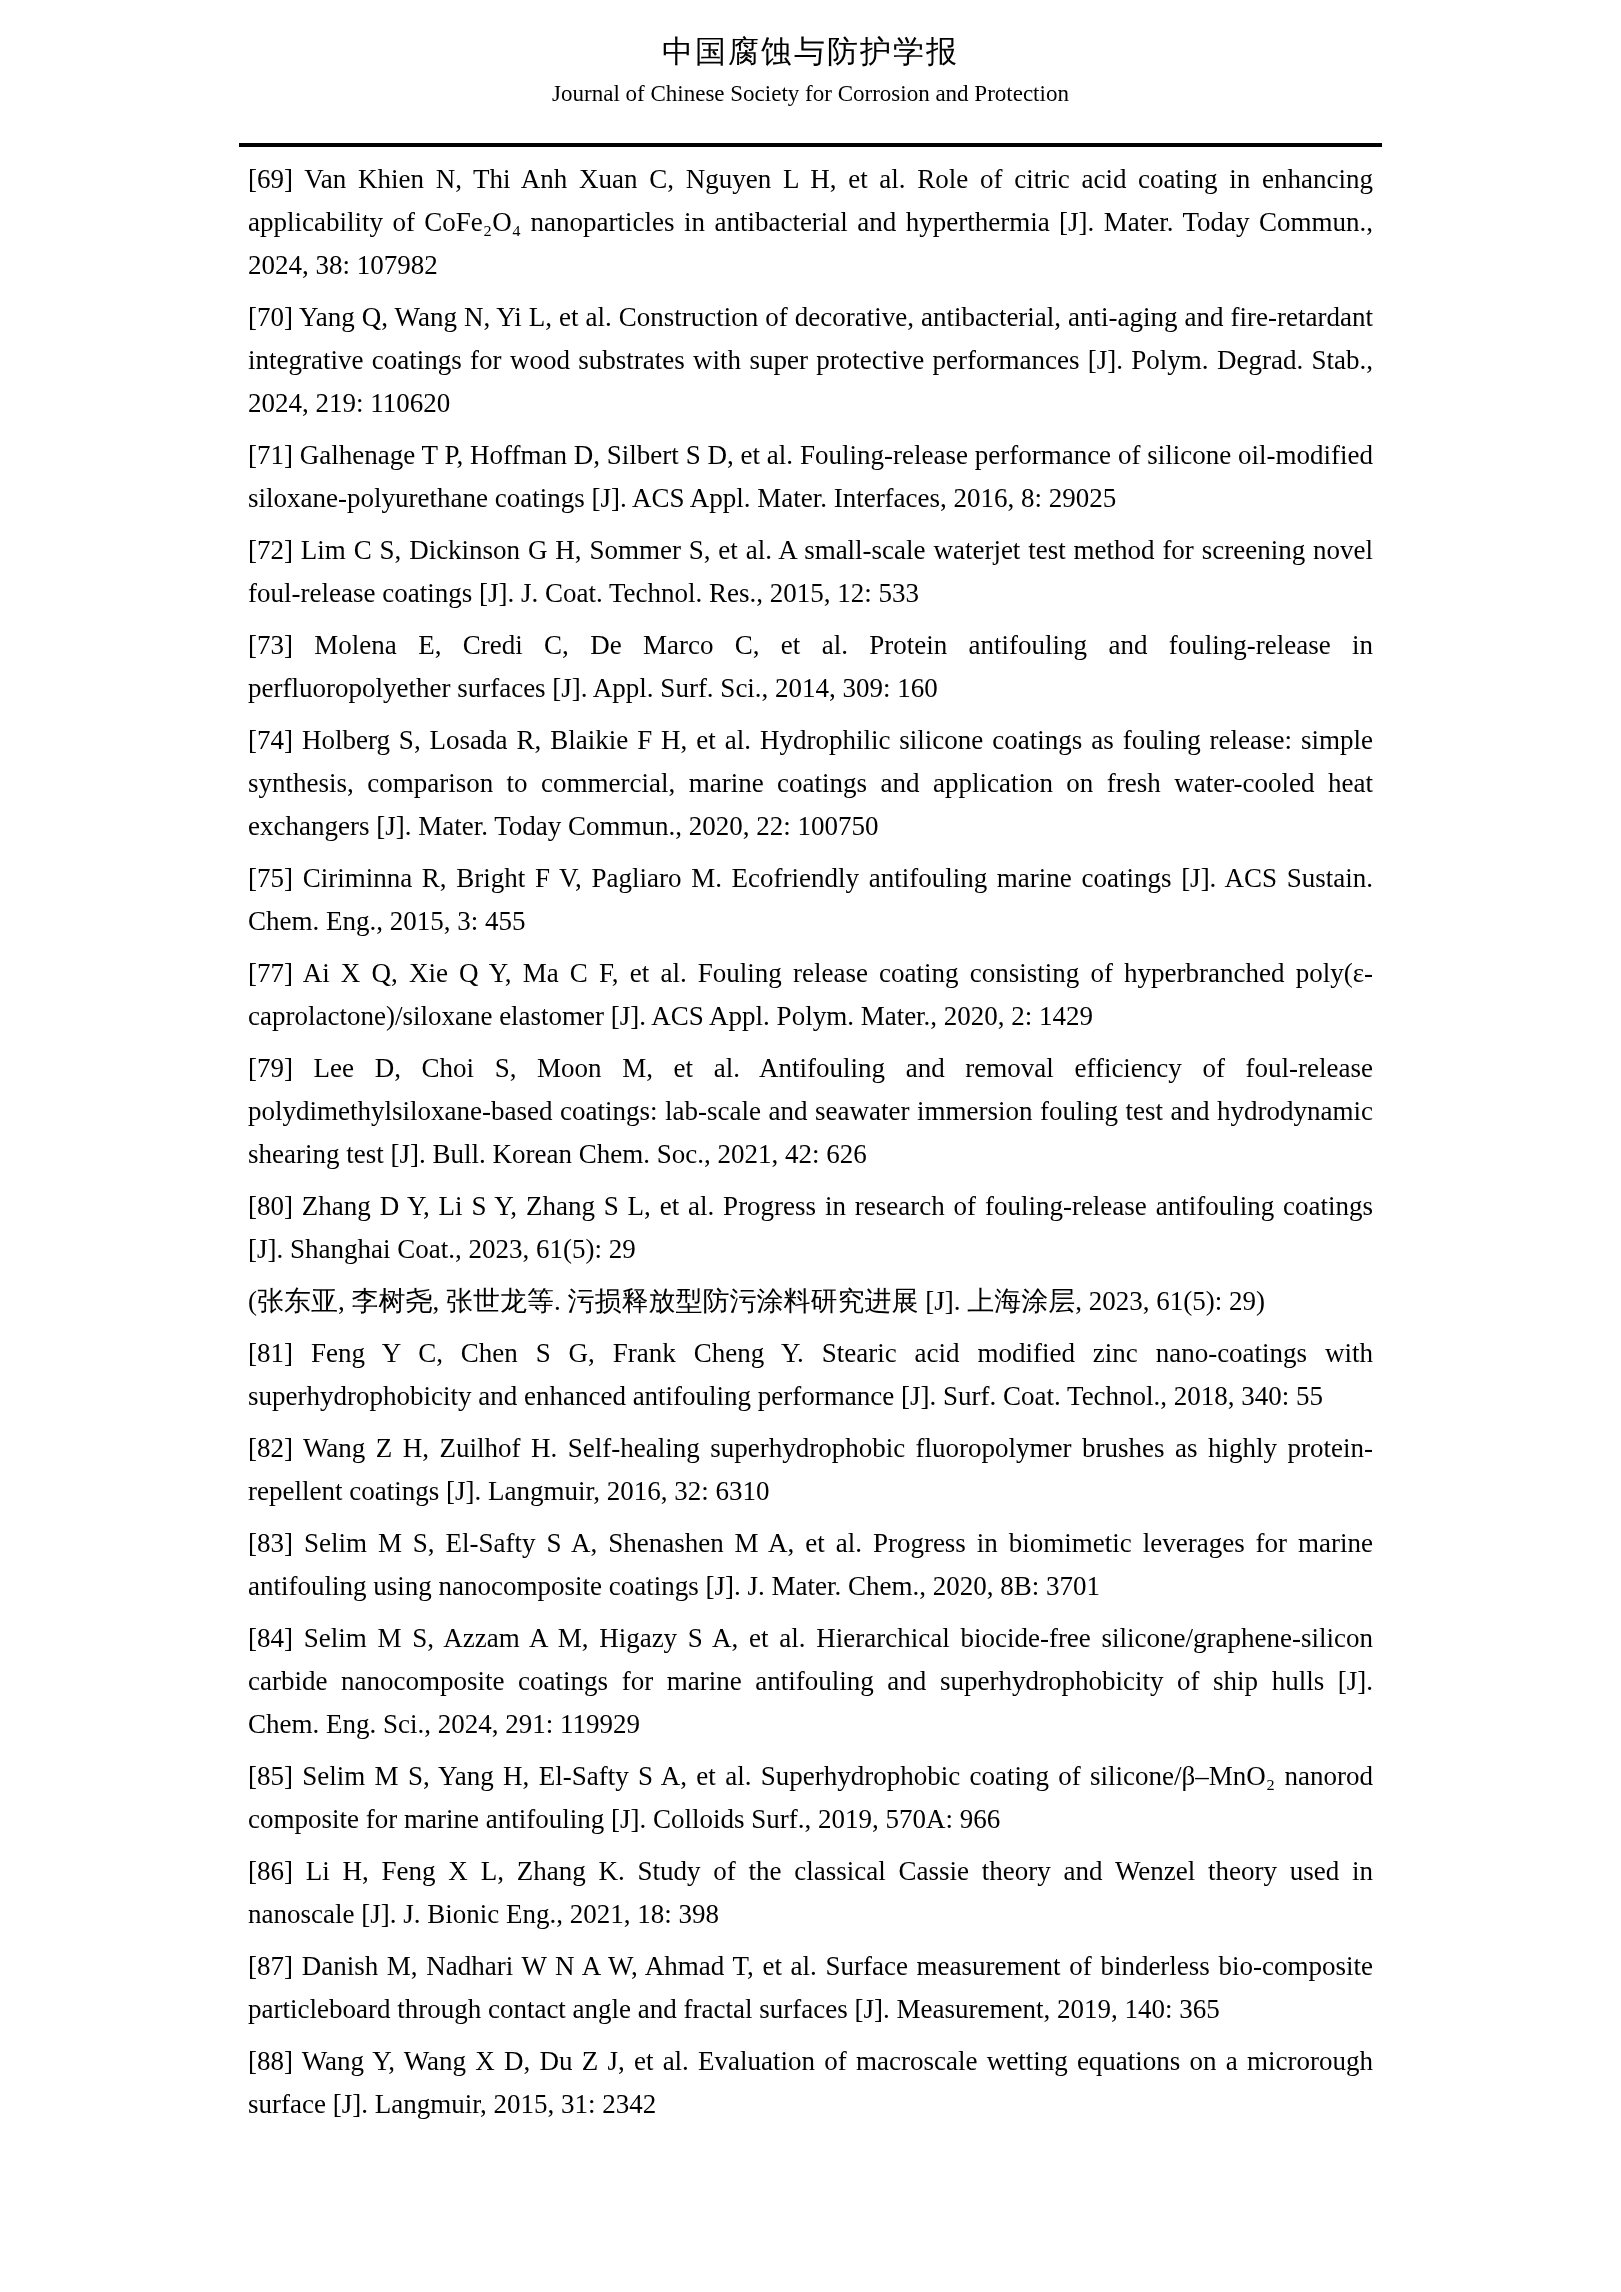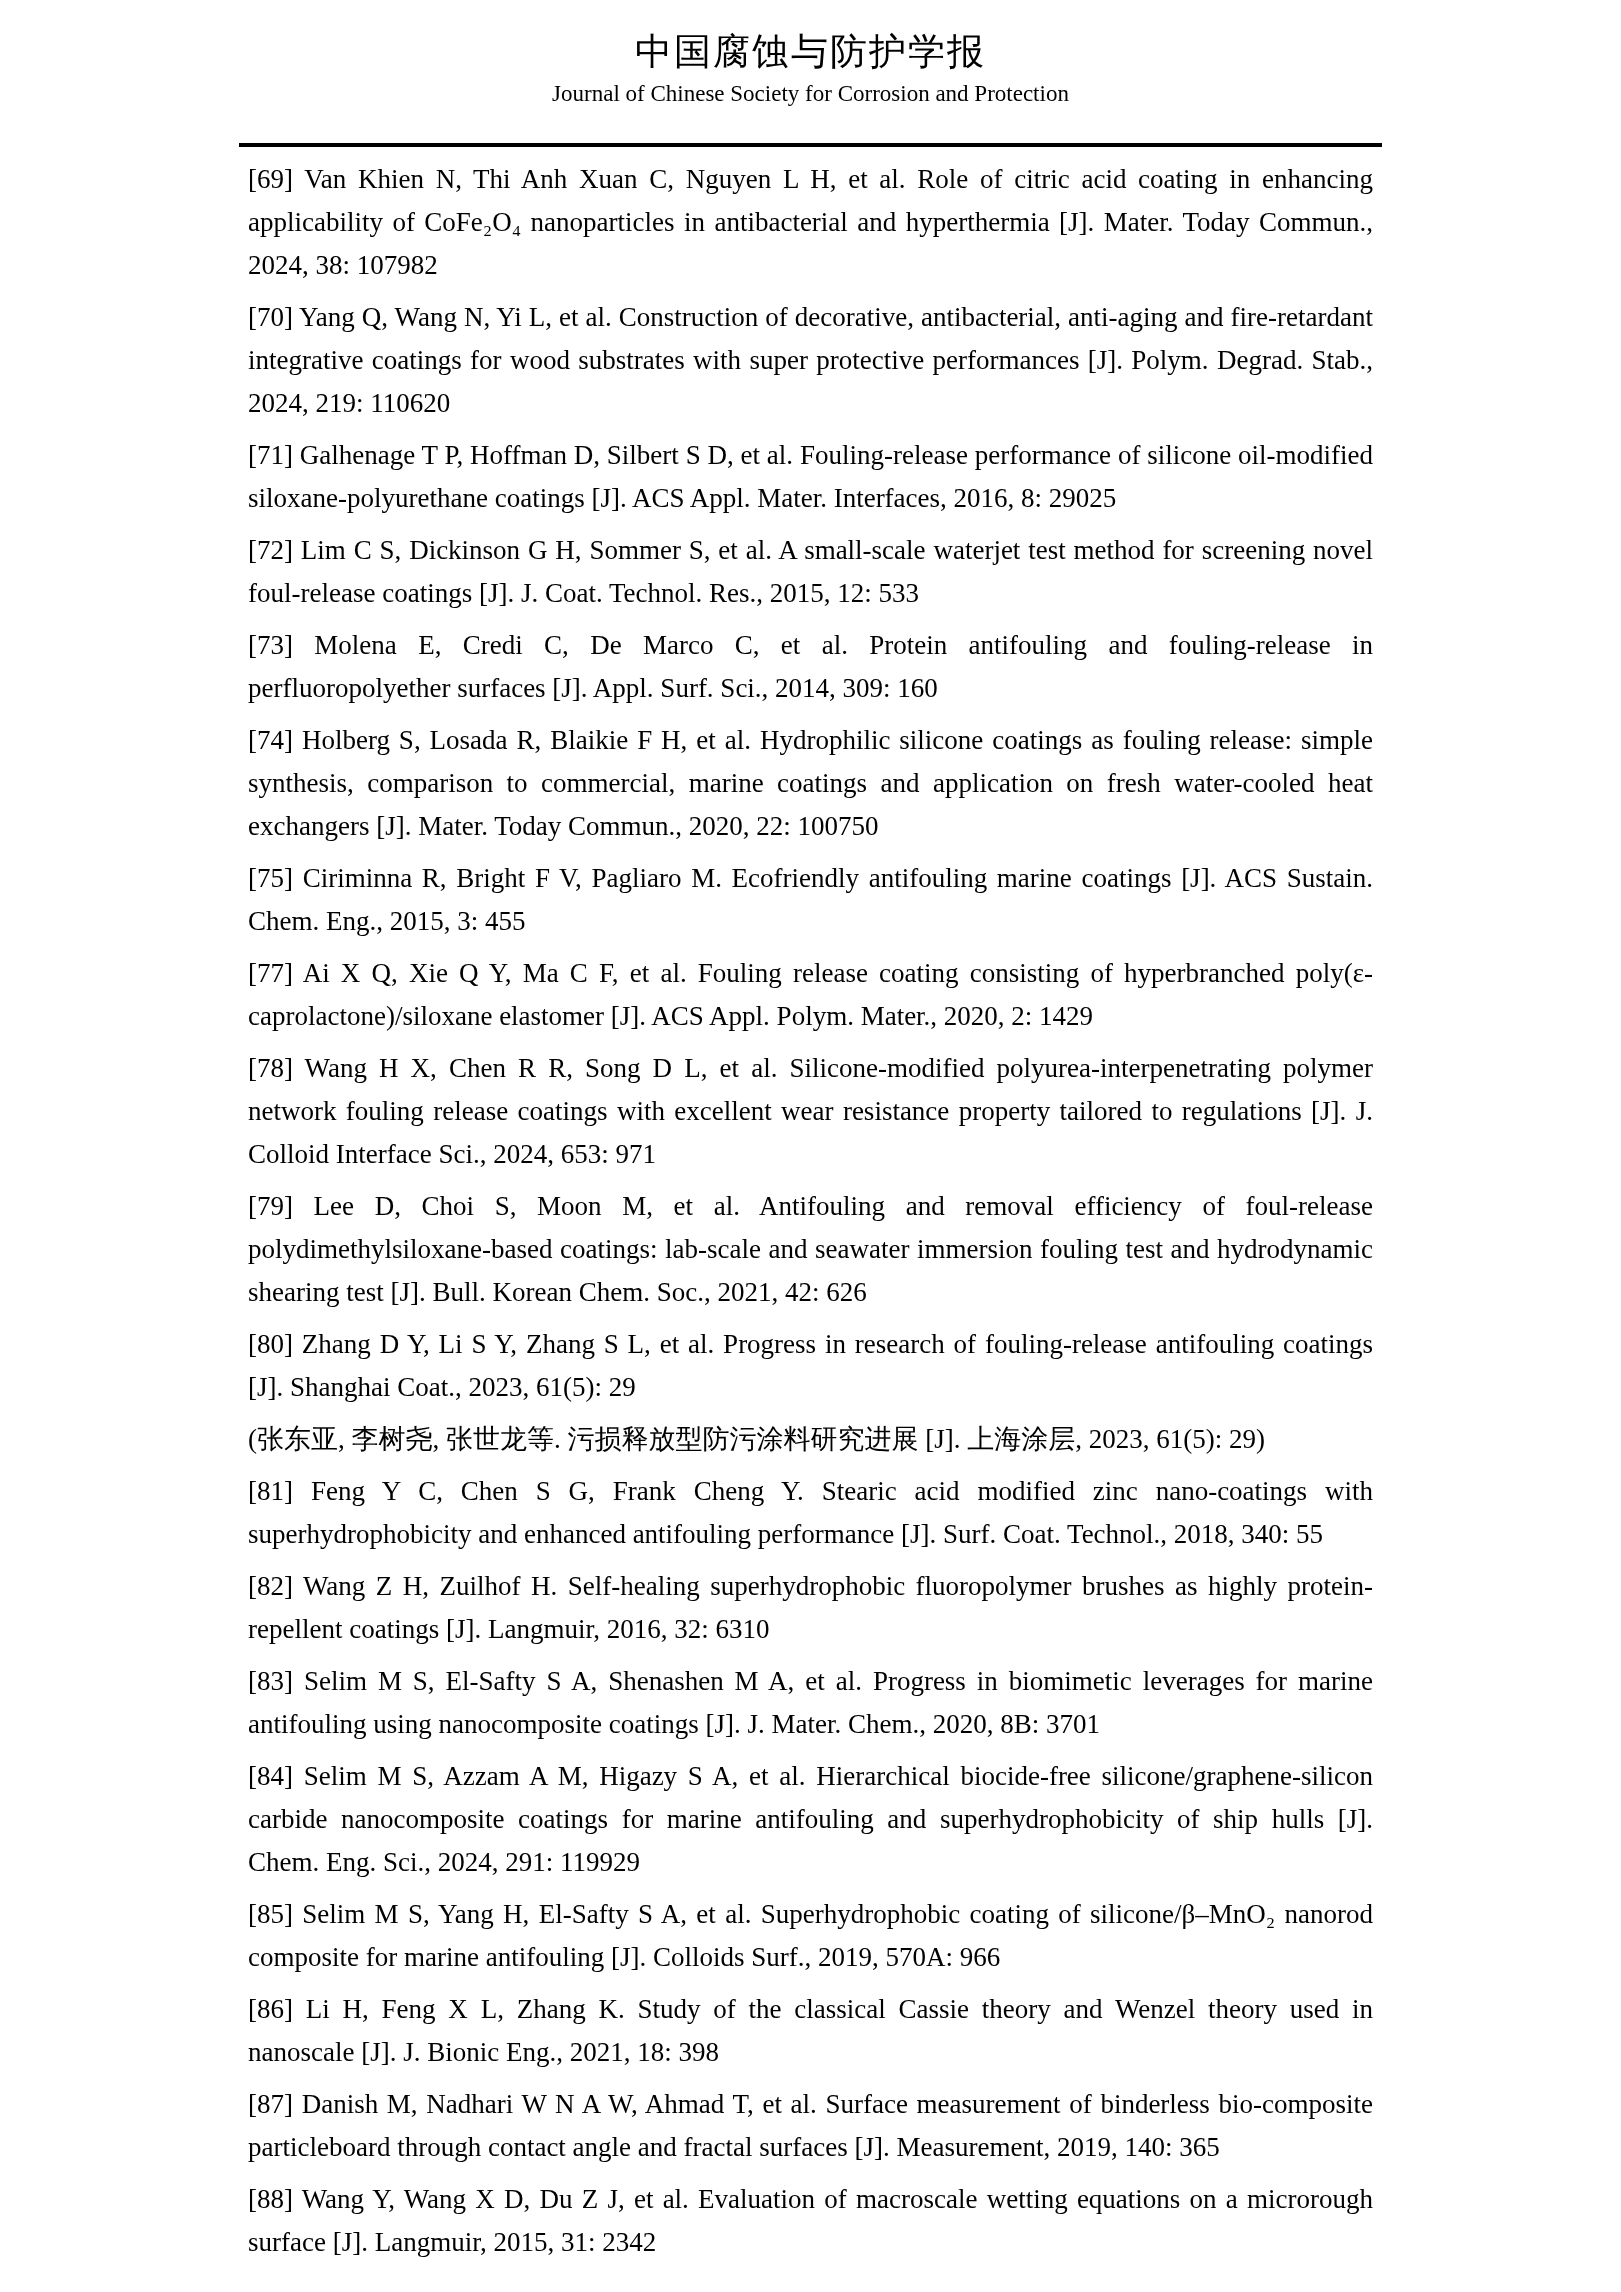--- a/index.html
+++ b/index.html
@@ -18,21 +18,21 @@
   }
   .content {
     width: 1143px;
     margin: 0 auto;
   }
   .header {
     text-align: center;
   }
   .title-zh {
     padding-top: 25.5px;
-    font-size: 37px;
+    font-size: 31px;
     line-height: 51px;
     font-weight: normal;
     letter-spacing: 2px;
   }
   .title-en {
     font-size: 23px;
     line-height: 29px;
     margin-top: 2px;
   }
   .header-rule {
@@ -65,21 +65,20 @@
 
     <div class="refs">
       <p class="ref">[69] Van Khien N, Thi Anh Xuan C, Nguyen L H, et al. Role of citric acid coating in enhancing applicability of CoFe₂O₄ nanoparticles in antibacterial and hyperthermia [J]. Mater. Today Commun., 2024, 38: 107982</p>
       <p class="ref">[70] Yang Q, Wang N, Yi L, et al. Construction of decorative, antibacterial, anti-aging and fire-retardant integrative coatings for wood substrates with super protective performances [J]. Polym. Degrad. Stab., 2024, 219: 110620</p>
       <p class="ref">[71] Galhenage T P, Hoffman D, Silbert S D, et al. Fouling-release performance of silicone oil-modified siloxane-polyurethane coatings [J]. ACS Appl. Mater. Interfaces, 2016, 8: 29025</p>
       <p class="ref">[72] Lim C S, Dickinson G H, Sommer S, et al. A small-scale waterjet test method for screening novel foul-release coatings [J]. J. Coat. Technol. Res., 2015, 12: 533</p>
       <p class="ref">[73] Molena E, Credi C, De Marco C, et al. Protein antifouling and fouling-release in perfluoropolyether surfaces [J]. Appl. Surf. Sci., 2014, 309: 160</p>
       <p class="ref">[74] Holberg S, Losada R, Blaikie F H, et al. Hydrophilic silicone coatings as fouling release: simple synthesis, comparison to commercial, marine coatings and application on fresh water-cooled heat exchangers [J]. Mater. Today Commun., 2020, 22: 100750</p>
       <p class="ref">[75] Ciriminna R, Bright F V, Pagliaro M. Ecofriendly antifouling marine coatings [J]. ACS Sustain. Chem. Eng., 2015, 3: 455</p>
       <p class="ref">[77] Ai X Q, Xie Q Y, Ma C F, et al. Fouling release coating consisting of hyperbranched poly(ε-caprolactone)/siloxane elastomer [J]. ACS Appl. Polym. Mater., 2020, 2: 1429</p>
-      <p class="ref">[78] Wang H X, Chen R R, Song D L, et al. Silicone-modified polyurea-interpenetrating polymer network fouling release coatings with excellent wear resistance property tailored to regulations [J]. J. Colloid Interface Sci., 2024, 653: 971</p>
       <p class="ref">[79] Lee D, Choi S, Moon M, et al. Antifouling and removal efficiency of foul-release polydimethylsiloxane-based coatings: lab-scale and seawater immersion fouling test and hydrodynamic shearing test [J]. Bull. Korean Chem. Soc., 2021, 42: 626</p>
       <p class="ref">[80] Zhang D Y, Li S Y, Zhang S L, et al. Progress in research of fouling-release antifouling coatings [J]. Shanghai Coat., 2023, 61(5): 29</p>
       <p class="ref">(张东亚, 李树尧, 张世龙等. 污损释放型防污涂料研究进展 [J]. 上海涂层, 2023, 61(5): 29)</p>
       <p class="ref">[81] Feng Y C, Chen S G, Frank Cheng Y. Stearic acid modified zinc nano-coatings with superhydrophobicity and enhanced antifouling performance [J]. Surf. Coat. Technol., 2018, 340: 55</p>
       <p class="ref">[82] Wang Z H, Zuilhof H. Self-healing superhydrophobic fluoropolymer brushes as highly protein-repellent coatings [J]. Langmuir, 2016, 32: 6310</p>
       <p class="ref">[83] Selim M S, El-Safty S A, Shenashen M A, et al. Progress in biomimetic leverages for marine antifouling using nanocomposite coatings [J]. J. Mater. Chem., 2020, 8B: 3701</p>
       <p class="ref">[84] Selim M S, Azzam A M, Higazy S A, et al. Hierarchical biocide-free silicone/graphene-silicon carbide nanocomposite coatings for marine antifouling and superhydrophobicity of ship hulls [J]. Chem. Eng. Sci., 2024, 291: 119929</p>
       <p class="ref">[85] Selim M S, Yang H, El-Safty S A, et al. Superhydrophobic coating of silicone/β–MnO₂ nanorod composite for marine antifouling [J]. Colloids Surf., 2019, 570A: 966</p>
       <p class="ref">[86] Li H, Feng X L, Zhang K. Study of the classical Cassie theory and Wenzel theory used in nanoscale [J]. J. Bionic Eng., 2021, 18: 398</p>
       <p class="ref">[87] Danish M, Nadhari W N A W, Ahmad T, et al. Surface measurement of binderless bio-composite particleboard through contact angle and fractal surfaces [J]. Measurement, 2019, 140: 365</p>

